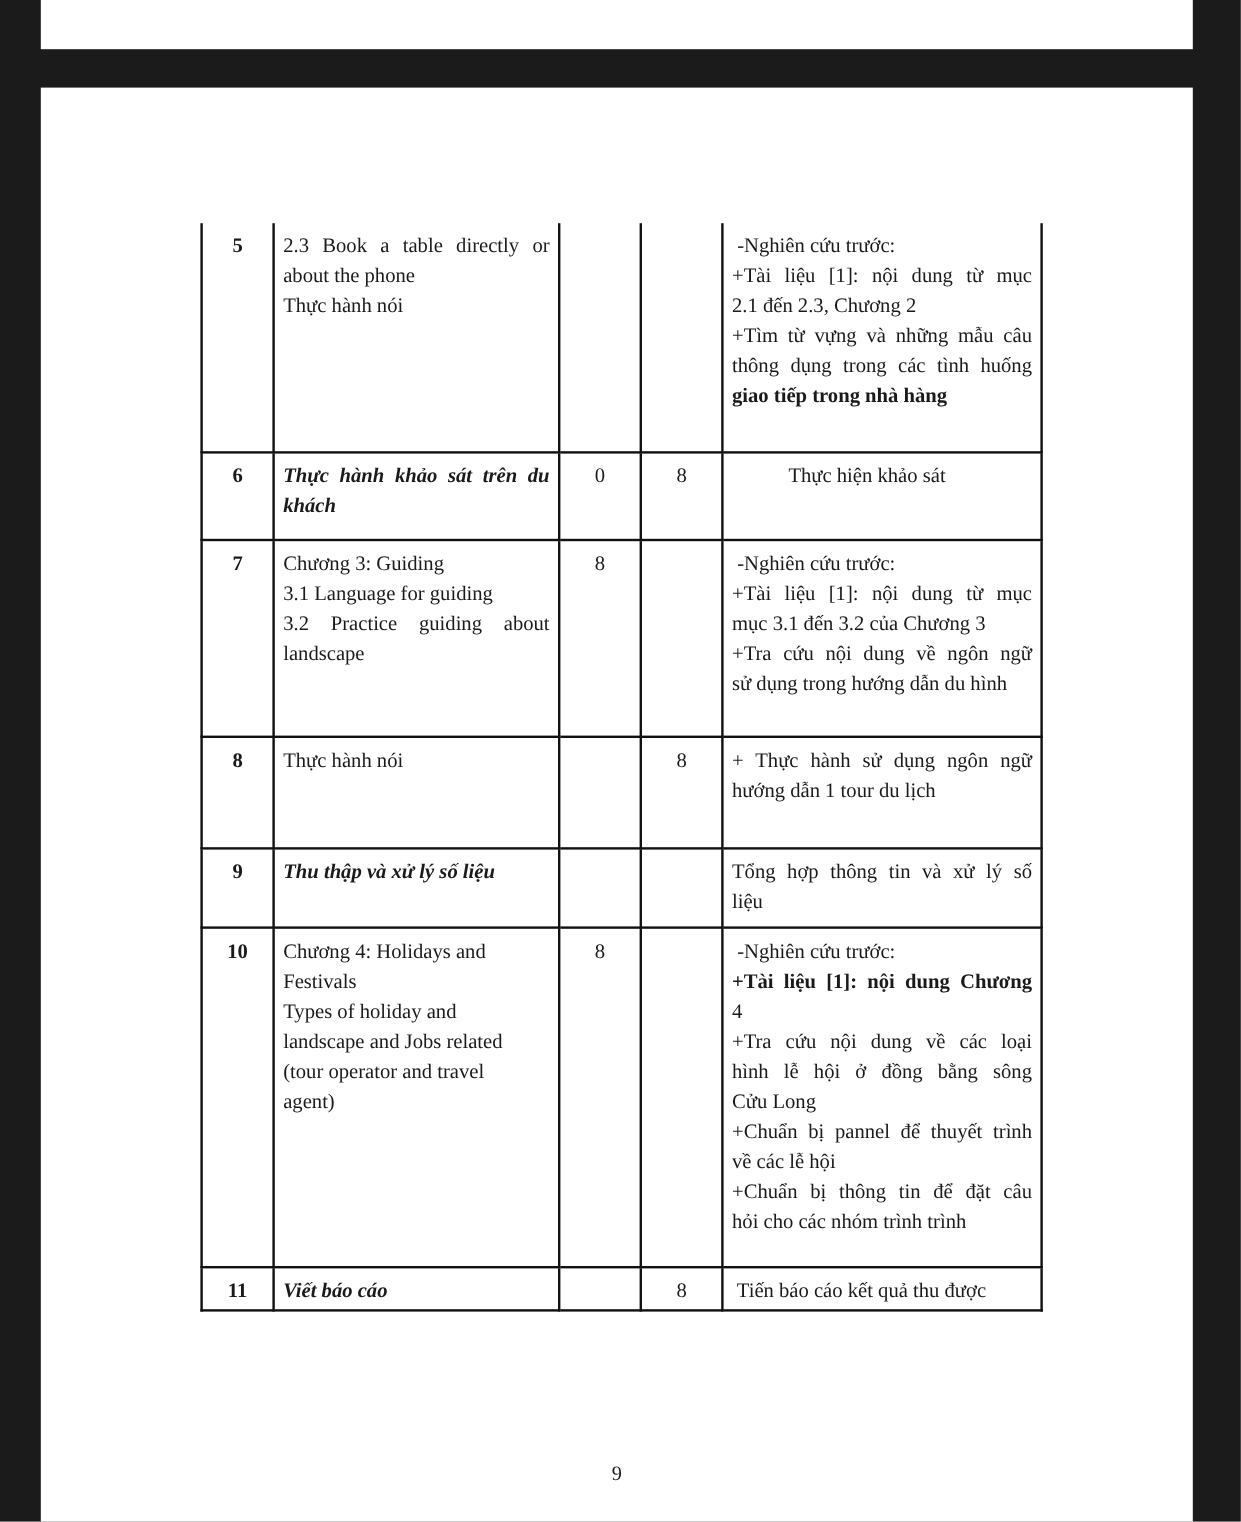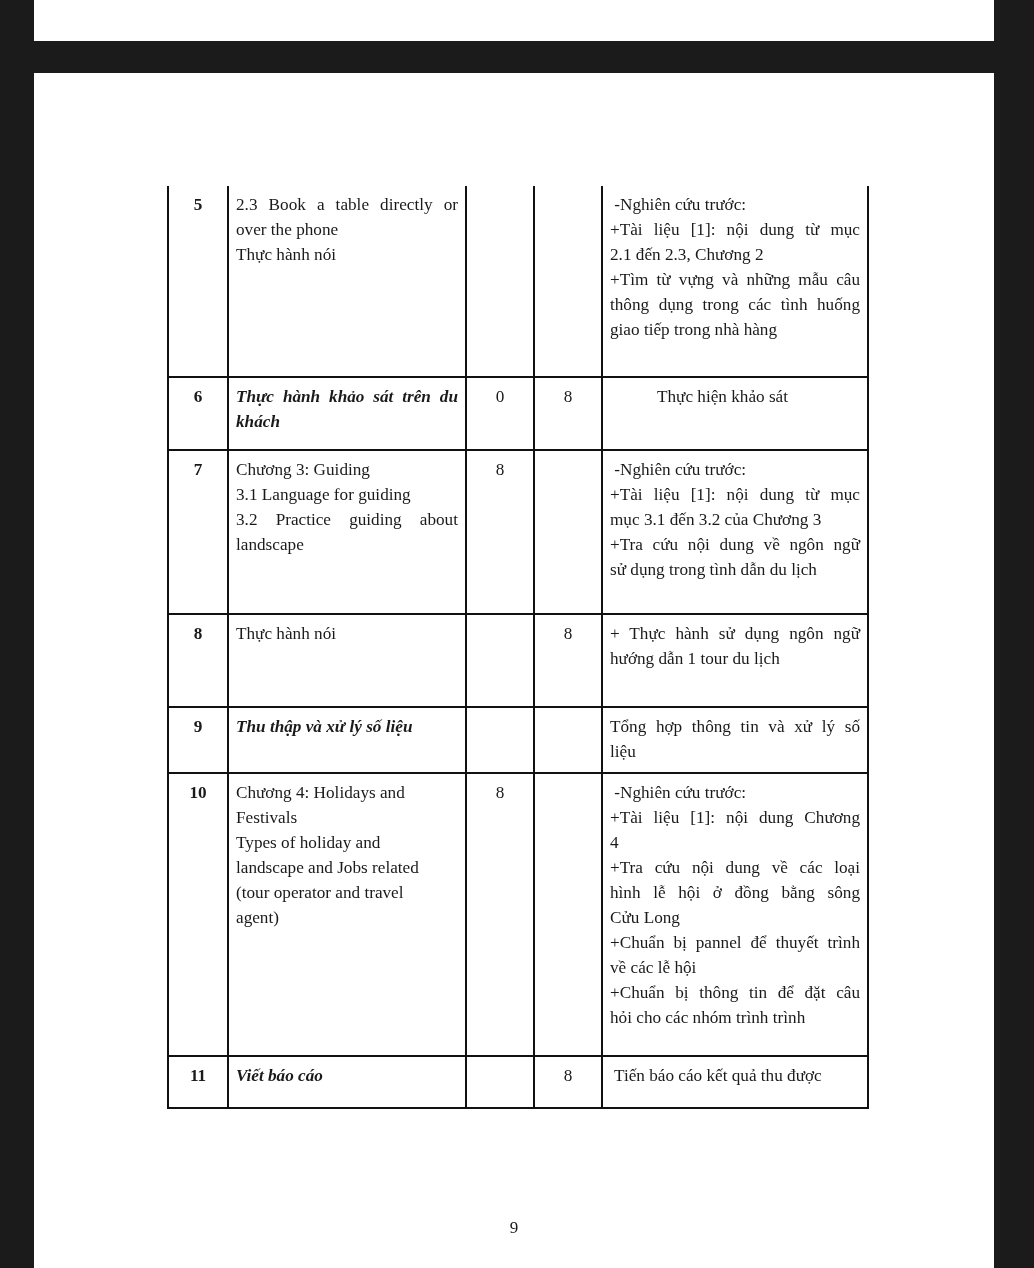--- a/index.html
+++ b/index.html
@@ -62,32 +62,32 @@
         <col style="width:237px">
         <col style="width:67px">
         <col style="width:66px">
         <col style="width:265px">
     </colgroup>
     <tbody id="tbody">
         <tr style="height: 191px;">
           <td class="c-num">5</td>
           <td class="c-content">
             <span class="line just">2.3 Book a table directly or</span>
-            <span class="line">over the phone</span>
+            <span class="line">about the phone</span>
             <span class="line">Thực hành nói</span>
           </td>
           <td class="c-a"></td>
           <td class="c-b"></td>
           <td class="c-task">
             <span class="line" style="white-space: pre;"> -Nghiên cứu trước:</span>
             <span class="line just" style="white-space: normal;">+Tài liệu [1]: nội dung từ mục</span>
             <span class="line" style="white-space: pre;">2.1 đến 2.3, Chương 2</span>
             <span class="line just" style="white-space: normal;">+Tìm từ vựng và những mẫu câu</span>
             <span class="line just" style="white-space: normal;">thông dụng trong các tình huống</span>
-            <span class="line" style="white-space: pre;">giao tiếp trong nhà hàng</span>
+            <span class="line" style="white-space: pre; font-weight: bold;">giao tiếp trong nhà hàng</span>
           </td>
         </tr>
         <tr style="height: 73px;">
           <td class="c-num">6</td>
           <td class="c-content">
             <span class="line bi just">Thực hành khảo sát trên du</span>
             <span class="line bi">khách</span>
           </td>
           <td class="c-a">0</td>
           <td class="c-b">8</td>
@@ -103,21 +103,21 @@
             <span class="line just">3.2 Practice guiding about</span>
             <span class="line">landscape</span>
           </td>
           <td class="c-a">8</td>
           <td class="c-b"></td>
           <td class="c-task">
             <span class="line" style="white-space: pre;"> -Nghiên cứu trước:</span>
             <span class="line just" style="white-space: normal;">+Tài liệu [1]: nội dung từ mục</span>
             <span class="line" style="white-space: pre;">mục 3.1 đến 3.2 của Chương 3</span>
             <span class="line just" style="white-space: normal;">+Tra cứu nội dung về ngôn ngữ</span>
-            <span class="line" style="white-space: pre;">sử dụng trong tình dẫn du lịch</span>
+            <span class="line" style="white-space: pre;">sử dụng trong hướng dẫn du hình</span>
           </td>
         </tr>
         <tr style="height: 93px;">
           <td class="c-num">8</td>
           <td class="c-content">
             <span class="line">Thực hành nói</span>
           </td>
           <td class="c-a"></td>
           <td class="c-b">8</td>
           <td class="c-task">
@@ -144,32 +144,32 @@
             <span class="line b">Festivals</span>
             <span class="line">Types of holiday and</span>
             <span class="line">landscape and Jobs related</span>
             <span class="line">(tour operator and travel</span>
             <span class="line">agent)</span>
           </td>
           <td class="c-a">8</td>
           <td class="c-b"></td>
           <td class="c-task">
             <span class="line" style="white-space: pre;"> -Nghiên cứu trước:</span>
-            <span class="line just" style="white-space: normal;">+Tài liệu [1]: nội dung Chương</span>
+            <span class="line just" style="white-space: normal; font-weight: bold;">+Tài liệu [1]: nội dung Chương</span>
             <span class="line" style="white-space: pre;">4</span>
             <span class="line just" style="white-space: normal;">+Tra cứu nội dung về các loại</span>
             <span class="line just" style="white-space: normal;">hình lễ hội ở đồng bằng sông</span>
             <span class="line" style="white-space: pre;">Cửu Long</span>
             <span class="line just" style="white-space: normal;">+Chuẩn bị pannel để thuyết trình</span>
             <span class="line" style="white-space: pre;">về các lễ hội</span>
             <span class="line just" style="white-space: normal;">+Chuẩn bị thông tin để đặt câu</span>
             <span class="line" style="white-space: pre;">hỏi cho các nhóm trình trình</span>
           </td>
         </tr>
-        <tr style="height: 52px; border-radius: 11px;">
+        <tr style="height: 36px; border-radius: 11px;">
           <td class="c-num">11</td>
           <td class="c-content">
             <span class="line bi">Viết báo cáo</span>
           </td>
           <td class="c-a"></td>
           <td class="c-b">8</td>
           <td class="c-task">
             <span class="line" style="white-space: pre;"> Tiến báo cáo kết quả thu được</span>
           </td>
         </tr>

